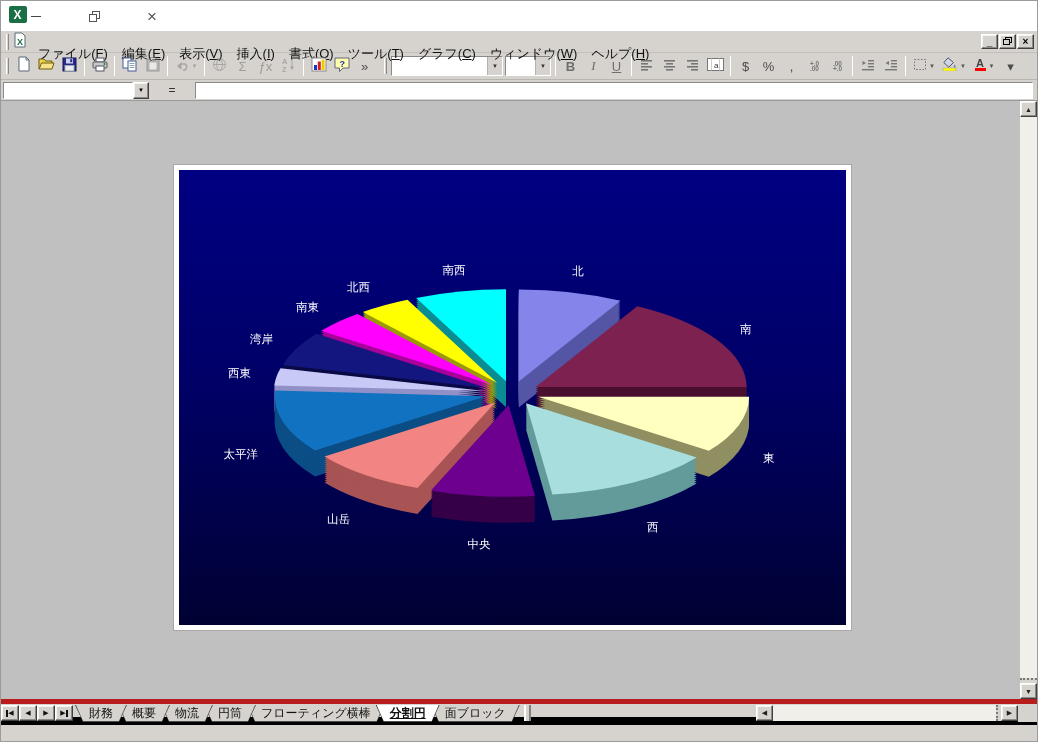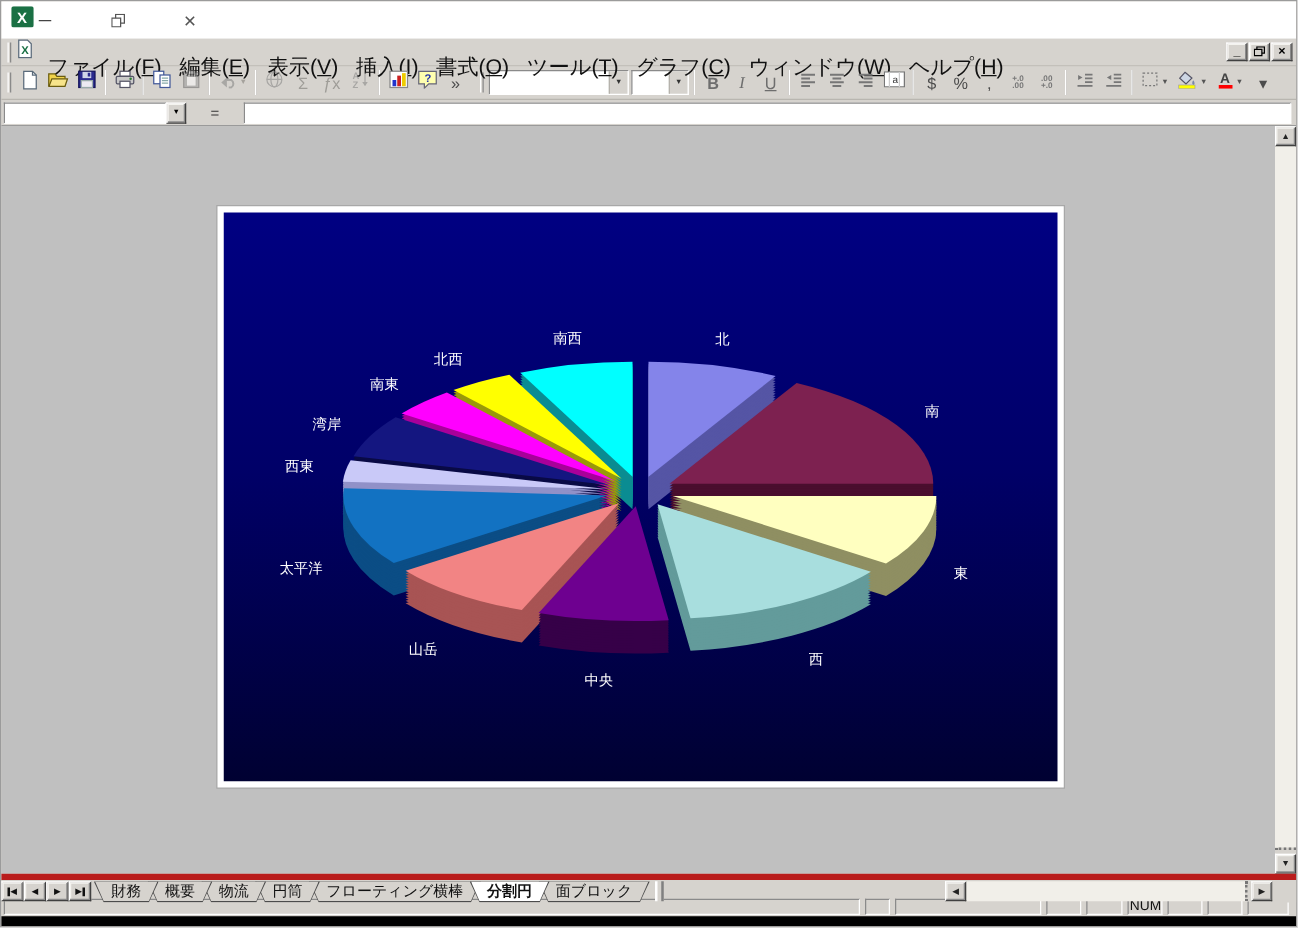--- a/index.html
+++ b/index.html
@@ -10,21 +10,21 @@
   .titlebar { height:30px; background:#fff; display:flex; align-items:center; padding:0 8px; }
   .titlebar .title { font-size:13px; color:#5a5a5a; margin-left:8px; flex:1; white-space:nowrap;}
   .wincontrols { display:flex; align-items:center; gap:40px; padding-right:16px;}
   .wc { width:18px; height:18px; display:flex; align-items:center; justify-content:center; color:#444; }
   .min-glyph { width:10px; border-bottom:1px solid #444; height:1px;}
   .close-glyph { font-size:17px; line-height:1; color:#555;}
 
   
   .menubar { height:22px; background:#d6d3ce; display:flex; align-items:center; border-bottom:1px solid #c3c0ba; padding:0 2px; position:relative;}
   .grip { width:3px; height:16px; border-left:1px solid #fff; border-right:1px solid #8a8a8a; margin:0 3px; }
-  .menu-item { font-size:17px; color:#111; padding:2px 7px; cursor:default; white-space:nowrap;margin-top:24px;}
+  .menu-item { font-size:13px; color:#111; padding:2px 7px; cursor:default; white-space:nowrap;margin-top:24px;}
   .menu-item u { text-decoration:underline; }
   .mdi-controls { position:absolute; right:3px; top:3px; display:flex; gap:1px;}
   .btn3d { background:#d6d3ce; border:1px solid; border-color:#fff #404040 #404040 #fff; box-shadow:inset -1px -1px 0 #8a8a8a, inset 1px 1px 0 #f4f3ef; display:flex; align-items:center; justify-content:center; }
   .mdi-controls .btn3d { width:17px; height:15px; font-size:10px; font-weight:bold; color:#000;}
 
   
   .toolbar { height:27px; background:#d6d3ce; display:flex; align-items:center; padding:1px 2px; border-bottom:1px solid #b9b6b0; }
   .tb-sep { width:1px; height:20px; background:#8a8a8a; border-right:1px solid #fff; margin:0 3px;}
   .tb-btn { width:23px; height:22px; display:flex; align-items:center; justify-content:center; border:1px solid transparent; position:relative;}
   .tb-btn.wide { width:30px;}
@@ -61,21 +61,21 @@
 
   
   .tabbar { height:18px; background:#d6d3ce; display:flex; align-items:flex-start; position:relative; border-top:5px solid #b91c1c;}
   .tnav { width:18px; height:16px; margin-top:1px; font-size:7px; color:#111; display:flex; align-items:center; justify-content:center; gap:0;}
   .tnav .bar { width:2px; height:7px; background:#111; }
   .tabs { display:flex; margin-left:2px; margin-top:1px; height:17px;}
   .tab { position:relative; height:17px; margin-left:-9px;}
   .tab:first-child { margin-left:0;}
   .tab-edge { height:17px; background:#4a4a4a; clip-path:polygon(0 0, 100% 0, calc(100% - 8px) 100%, 8px 100%); padding:0; display:flex;}
   .tab-face { flex:1; margin:0 1px 1px 1px; background:#d6d3ce; clip-path:polygon(0 0, 100% 0, calc(100% - 7px) 100%, 7px 100%); display:flex; align-items:center; justify-content:center; font-size:12px; color:#111; padding:0 13px; white-space:nowrap;}
-  .tab.active .tab-face { background:#fff; font-weight:bold; }
+  .tab.active .tab-face { background:#fff; font-weight:bold; text-decoration:underline;}
   .tabsplit { width:7px; height:16px; margin:1px 2px 0 4px; background:#d6d3ce; border-left:2px solid #fff; border-right:2px solid #808080;}
   .hscroll { position:absolute; right:19px; top:1px; width:262px; height:16px; background:#f1efe9; display:flex;}
   .hscroll .track { flex:1;}
   .hsplit { width:5px; border-left:2px dotted #777; background:#d6d3ce;}
   .tabcorner { position:absolute; right:0; top:0; width:19px; height:18px; background:#d6d3ce;}
 
   
   .statusbar { height:16px; background:#d6d3ce; display:flex; align-items:center; padding:1px 2px; }
   .spanel { height:13px; border:1px solid; border-color:#8a8a8a #fff #fff #8a8a8a; margin-right:4px; font-size:11px; color:#111; display:flex; align-items:center; justify-content:center;}
   .blackstrip { height:8px; background:#000;}
@@ -634,25 +634,14 @@
     <div class="tabsplit"></div>
     <div class="hscroll">
       <div class="sbtn btn3d">◀</div>
       <div class="track"></div>
       <div class="hsplit"></div>
       <div class="sbtn btn3d">▶</div>
     </div>
     <div class="tabcorner"></div>
   </div>
 
-  <div class="statusbar" id="statusbar">
-      <div class="spanel" style="width: 688px;"></div>
-      <div class="spanel" style="width: 20px;"></div>
-      <div class="spanel" style="width: 117px;"></div>
-      <div class="spanel" style="width: 28px;"></div>
-      <div class="spanel" style="width: 30px;"></div>
-      <div class="spanel" style="width: 28px;">NUM</div>
-      <div class="spanel" style="width: 28px;"></div>
-      <div class="spanel" style="width: 28px;"></div>
-      <div class="spanel" style="width: 33px;"></div>
-    </div>
   <div class="blackstrip"></div>
 </div>
 
 </body></html>

